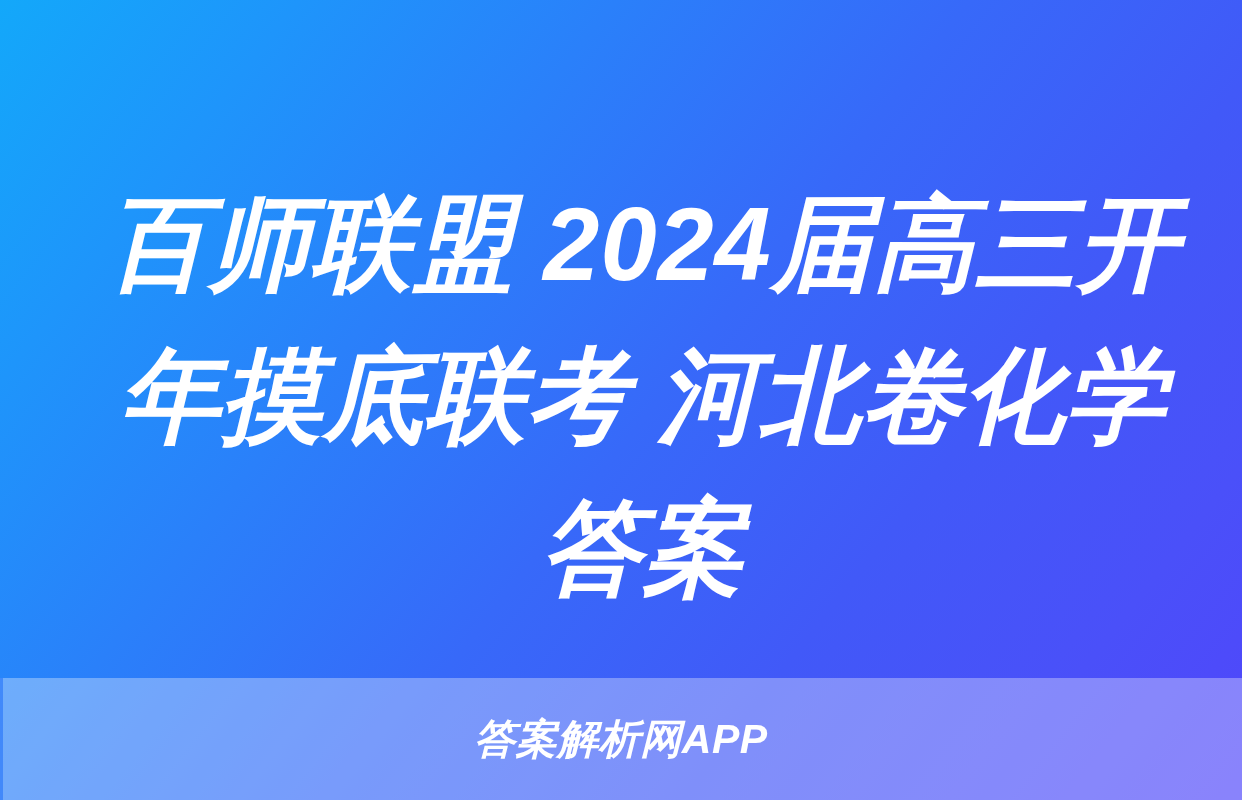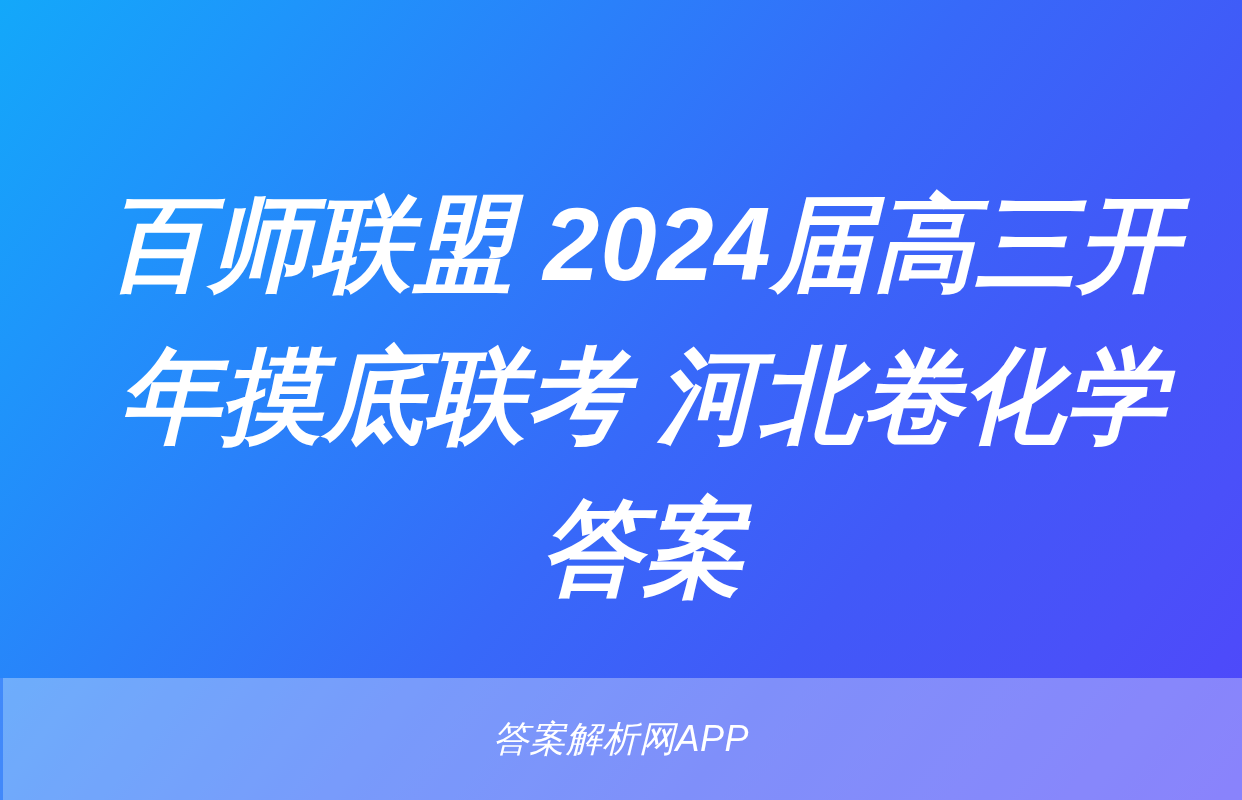--- a/index.html
+++ b/index.html
@@ -77,22 +77,22 @@
     position: absolute;
     left: 0;
     top: 0;
     width: 3px;
     height: 122px;
     background: rgba(30, 110, 250, 0.55);
   }
 
   .watermark-text {
     color: #ffffff;
-    font-size: 36px;
-    font-weight: 400;
+    font-size: 41px;
+    font-weight: 700;
     font-style: italic;
     letter-spacing: 0.5px;
     line-height: 1;
     white-space: nowrap;
     font-family: "Liberation Sans", "DejaVu Sans", sans-serif;
   }
 </style>
 </head>
 <body>
 

